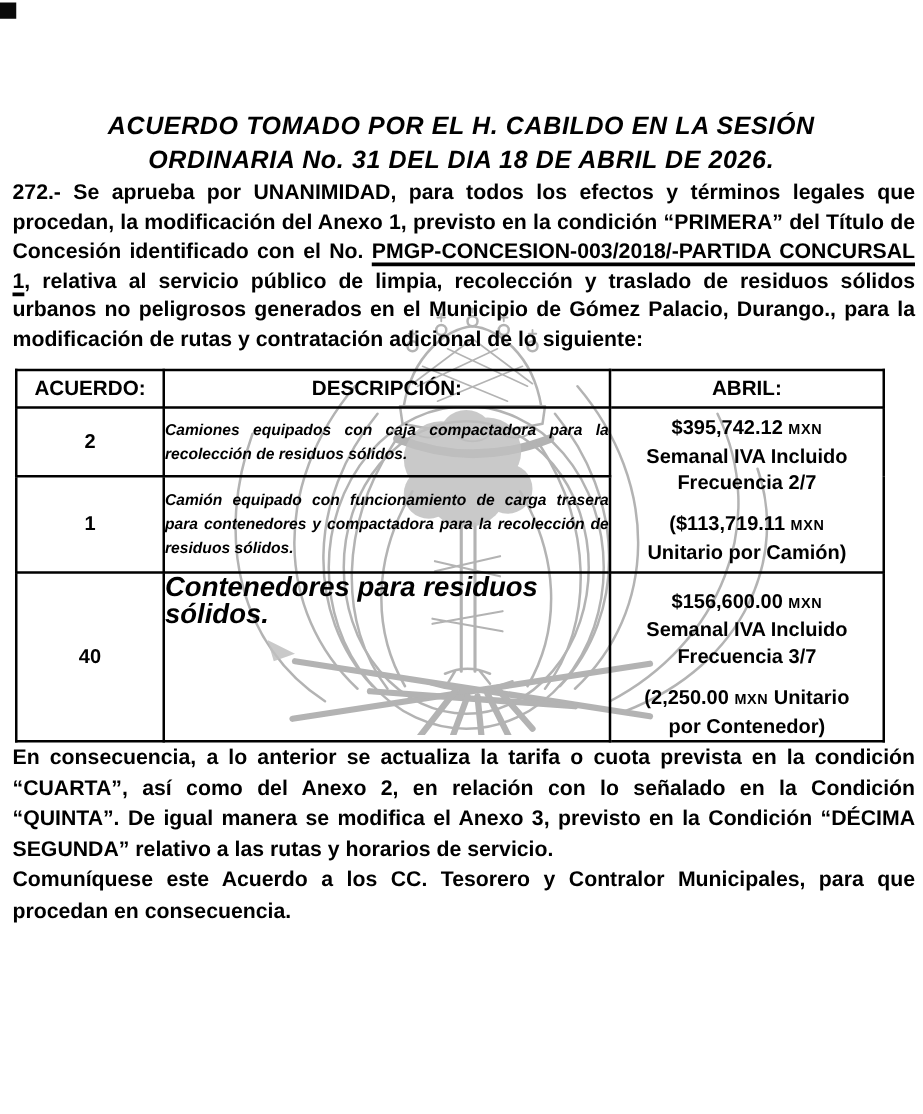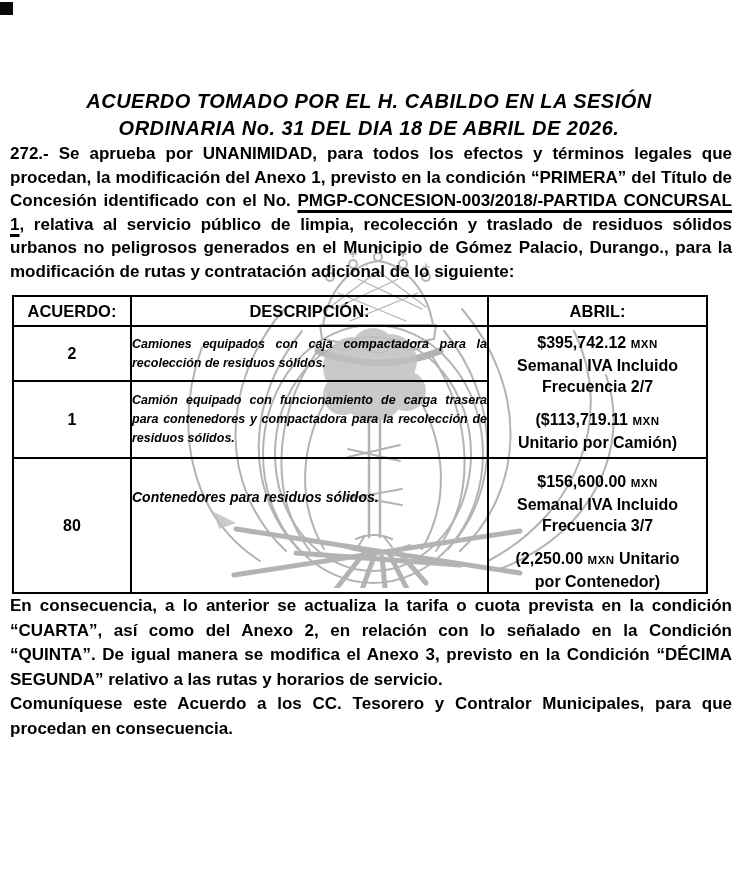--- a/index.html
+++ b/index.html
@@ -61,23 +61,23 @@
   tr.r3{height:135px;}
   th.hcell{font-size:16.5px;text-align:center;vertical-align:middle;}
   td.qty{font-size:16px;text-align:center;vertical-align:middle;}
   td.desc{
     font-size:12.5px;line-height:19px;
     text-align:justify;vertical-align:middle;
     padding:4px 8px;
     font-style:italic;
   }
   td.desc.big{
-    font-size:14px;line-height:21px;
+    font-size:22px;line-height:21px;
     text-align:left;vertical-align:top;
-    padding-top:28px;
+    padding-top:0;
     margin-left:12px;
   }
   td.cost{
     font-size:16px;line-height:21px;
     text-align:center;vertical-align:middle;
     padding:4px 5px;
   }
   td.cost.top{vertical-align:top;padding-top:12px;margin-top:48px;}
   .cost-line{white-space:nowrap;}
   .line-gap{height:12px;}
@@ -174,21 +174,21 @@
               <div class="line-gap"></div>
               <div class="cost-line">($113,719.11 <span class="mxn">MXN</span></div>
               <div class="cost-line">Unitario por Camión)</div>
             </td>
         </tr>
         <tr class="r2">
           <td class="qty">1</td>
           <td class="desc">Camión equipado con funcionamiento de carga trasera para contenedores y compactadora para la recolección de residuos sólidos.</td>
         </tr>
         <tr class="r3">
-          <td class="qty">80</td>
+          <td class="qty">40</td>
           <td class="desc big">Contenedores para residuos sólidos.</td>
           <td class="cost top">
               <div class="cost-line">$156,600.00 <span class="mxn">MXN</span></div>
               <div class="cost-line">Semanal IVA Incluido</div>
               <div class="cost-line">Frecuencia 3/7</div>
               <div class="line-gap"></div>
               <div class="cost-line">(2,250.00 <span class="mxn">MXN</span> Unitario</div>
               <div class="cost-line">por Contenedor)</div>
             </td>
         </tr>

